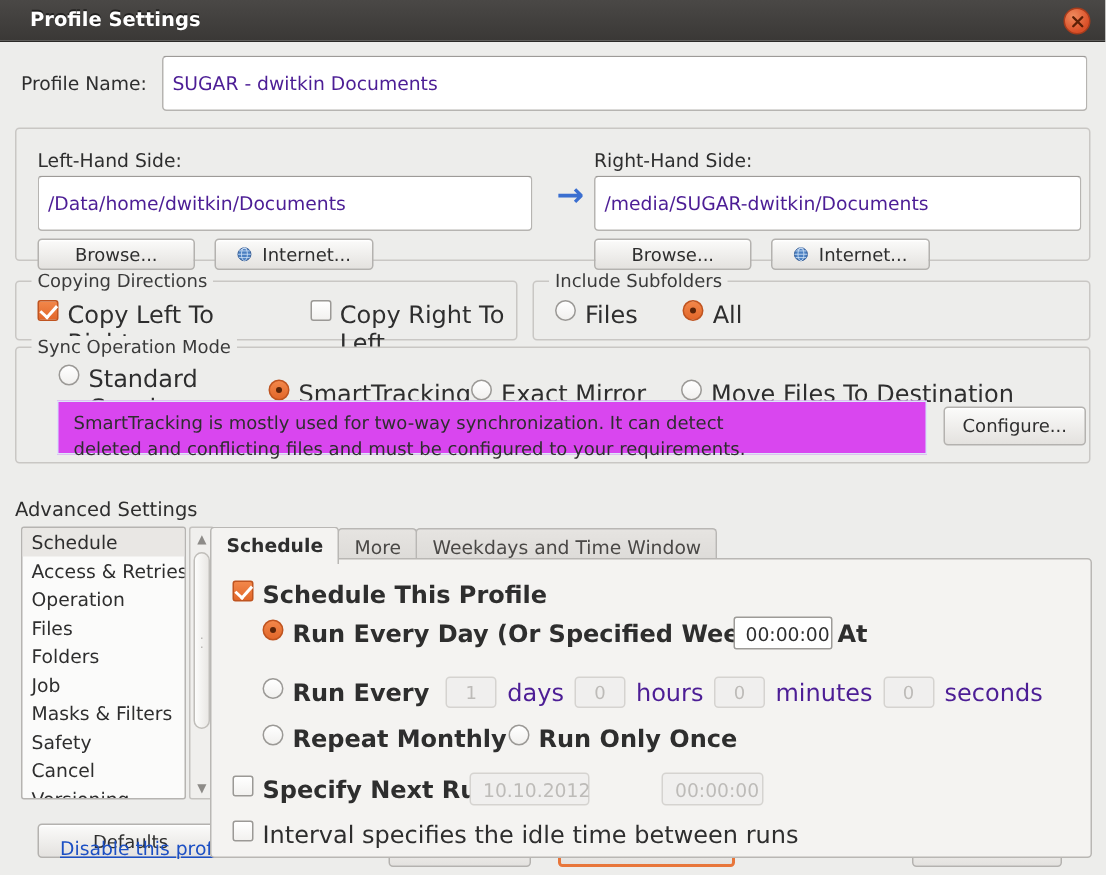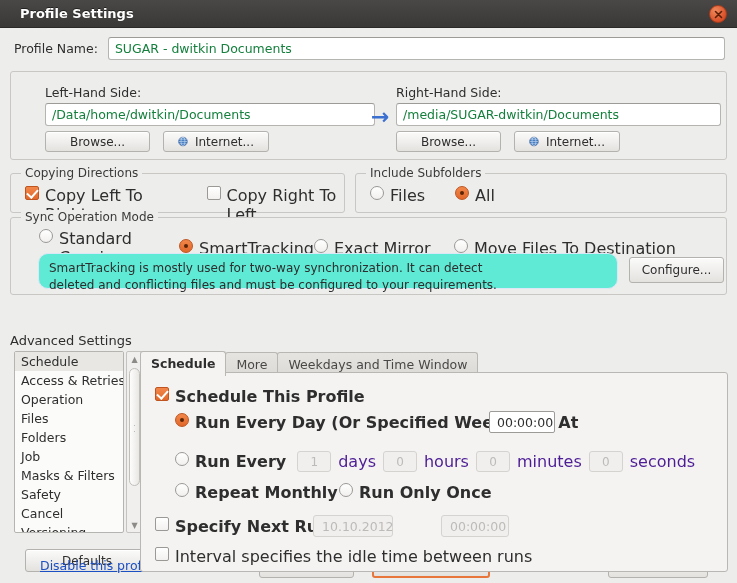--- a/index.html
+++ b/index.html
@@ -32,22 +32,22 @@
   .close-btn svg { display:block; }
 
   
   .client { position:relative; padding:0; height:555px; background:#ededeb; }
 
   
   .row-profile { display:flex; align-items:center; padding:9px 12px 6px 14px; }
   .row-profile .lbl { font-size:12.5px; margin-right:10px; }
   .textfield {
     background:#ffffff; border:1px solid #b6b4b1; border-top-color:#9d9b98;
-    border-radius:3px; height:23px; padding:0 6px; font-size:12.5px;
-    color:#15803d; display:flex; align-items:center; font-family:inherit;
+    border-radius:3px; height:37px; padding:0 6px; font-size:12.5px;
+    color:#4c1d95; display:flex; align-items:center; font-family:inherit;
   }
   .textfield.flex { flex:1; }
 
   
   .group { position:relative; border:1px solid #c9c7c4; border-radius:3px;
            background:#ededeb; margin:0 10px; }
   .group > .gtitle {
     position:absolute; top:-8px; left:10px; background:#ededeb;
     padding:0 4px; font-size:12px; color:#3a3a3a;
   }
@@ -79,21 +79,21 @@
   .rad.on:after { content:""; position:absolute; left:4px; top:4px;
                   width:4px; height:4px; border-radius:50%; background:#5a2408; }
   .opt { display:inline-flex; align-items:flex-start; gap:6px; font-size:16px; cursor:pointer; }
   .opt.dim { color:#4c1d95; }
 
   
   .arrow { color:#3b6fd0; font-size:22px; line-height:1; font-weight:bold; }
 
   
   .infobox {
-    background:#5eead4; border:1px solid #dbe6f6; border-radius:10px;
+    background:#d946ef; border:1px solid #dbe6f6; border-radius:0;
     padding:6px 10px; font-size:12px; line-height:1.45; color:#2e2e2e;
   }
 
   
   .listbox { background:#fbfbfa; border:1px solid #b6b4b1; border-radius:2px;
              width:110px; height:182px; overflow:hidden; }
   .listbox .li { font-size:12.5px; padding:2px 6px; color:#2e2e2e; line-height:15px; white-space:nowrap; cursor:pointer; }
   .listbox .li.sel { background:#e9e7e4; }
   .vscroll { width:17px; height:182px; background:#f0efed; border:1px solid #c5c3c0;
              border-radius:2px; position:relative; margin-left:2px; cursor:pointer; }
@@ -145,21 +145,21 @@
 
     <div class="row-profile">
       <span class="lbl">Profile Name:</span>
       <div class="textfield flex">
         <span>SUGAR - dwitkin Documents</span>
       </div>
     </div>
 
     <div class="group" style="margin-top:5px; height:89px;">
 
-      <div style="position:absolute; left:14px; top:13px; width:330px;margin-left:20px;">
+      <div style="position:absolute; left:14px; top:13px; width:330px;">
         <div style="font-size:12.5px;">Left-Hand Side:</div>
         <div class="textfield" style="margin-top:3px; width:330px;">
           <span>/Data/home/dwitkin/Documents</span>
         </div>
         <div style="margin-top:5px; display:flex; gap:13px;">
           <div class="btn" style="width:105px;">
             <span>Browse...</span>
           </div>
           <div class="btn" style="width:106px; gap:7px;">
             <svg width="15" height="15" viewBox="0 0 16 16">

